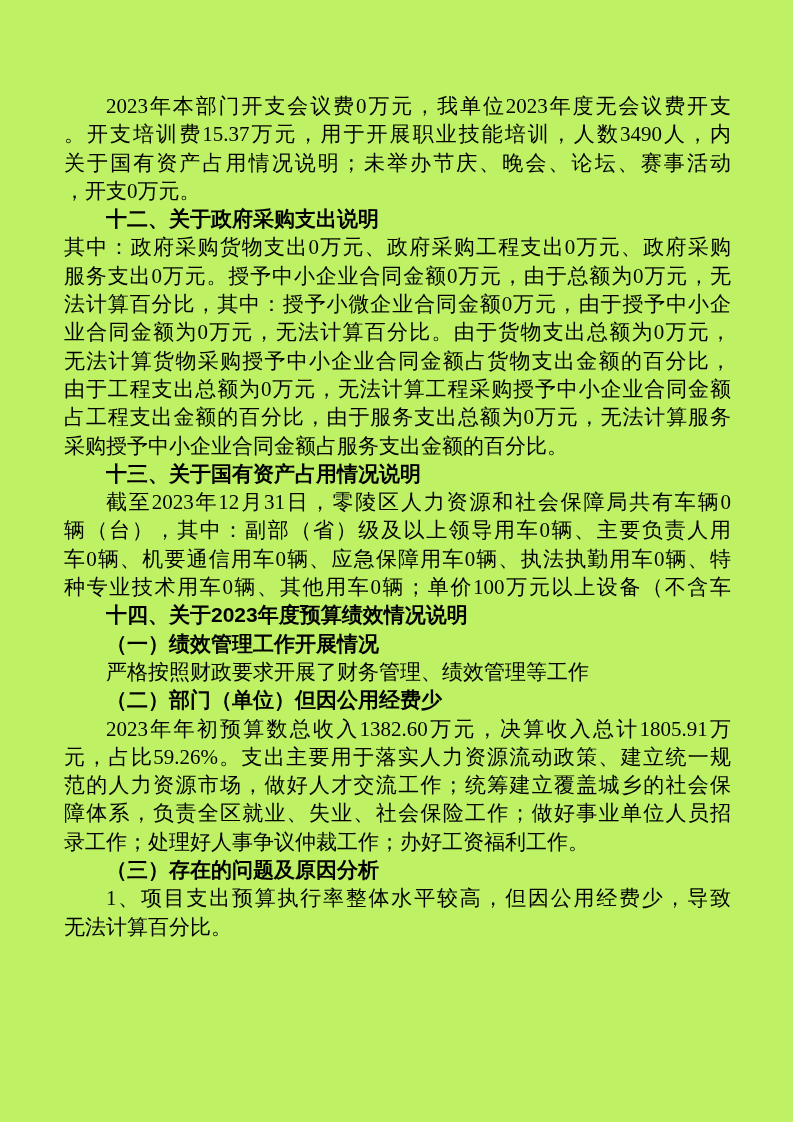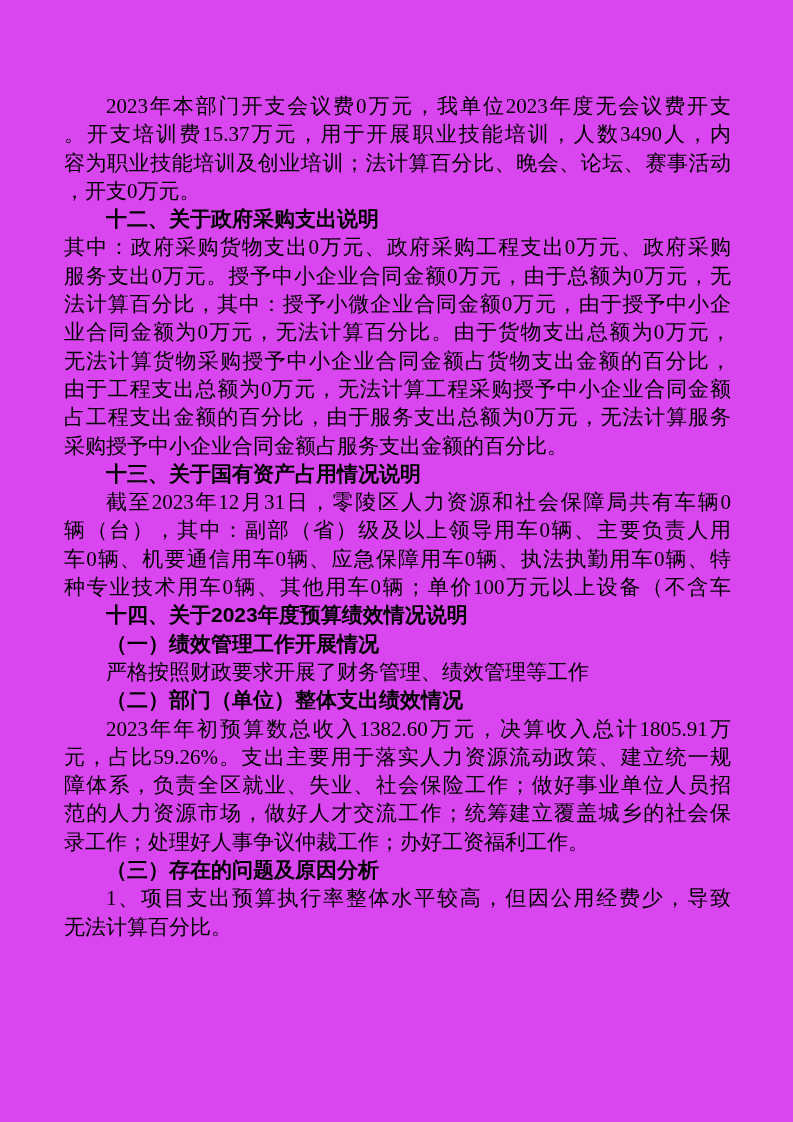--- a/index.html
+++ b/index.html
@@ -1,21 +1,21 @@
 <!DOCTYPE html>
 <html lang="zh"><head>
 <meta charset="utf-8">
 <style>
   * { margin: 0; padding: 0; box-sizing: border-box; }
   html, body { background: #ffffff; }
   .page {
     position: relative;
     width: 793px;
     height: 1122px;
-    background: #d946ef;
+    background: #bef264;
     color: #000000;
     overflow: hidden;
   }
   .content {
     position: absolute;
     top: 0; left: 0;
     width: 793px;
     height: 1122px;
     padding: 92px 62px 0 64px;
   }
@@ -40,21 +40,21 @@
 </style>
 </head>
 <body>
 
 <div class="page">
   <div class="content">
 
     <div>
       <div class="ln ind fill">2023年本部门开支会议费0万元，我单位2023年度无会议费开支</div>
       <div class="ln fill">。开支培训费15.37万元，用于开展职业技能培训，人数3490人，内</div>
-      <div class="ln fill">容为职业技能培训及创业培训；法计算百分比、晚会、论坛、赛事活动</div>
+      <div class="ln fill">关于国有资产占用情况说明；未举办节庆、晚会、论坛、赛事活动</div>
       <div class="ln">，开支0万元。</div>
     </div>
 
     <div>
       <div class="ln hd ind">十二、关于政府采购支出说明</div>
     </div>
 
     <div>
       <div class="ln fill">其中：政府采购货物支出0万元、政府采购工程支出0万元、政府采购</div>
       <div class="ln fill">服务支出0万元。授予中小企业合同金额0万元，由于总额为0万元，无</div>
@@ -83,28 +83,28 @@
 
     <div>
       <div class="ln hd ind">（一）绩效管理工作开展情况</div>
     </div>
 
     <div>
       <div class="ln ind">严格按照财政要求开展了财务管理、绩效管理等工作</div>
     </div>
 
     <div>
-      <div class="ln hd ind">（二）部门（单位）整体支出绩效情况</div>
+      <div class="ln hd ind">（二）部门（单位）但因公用经费少</div>
     </div>
 
     <div>
       <div class="ln ind fill">2023年年初预算数总收入1382.60万元，决算收入总计1805.91万</div>
       <div class="ln fill">元，占比59.26%。支出主要用于落实人力资源流动政策、建立统一规</div>
+      <div class="ln fill">范的人力资源市场，做好人才交流工作；统筹建立覆盖城乡的社会保</div>
       <div class="ln fill">障体系，负责全区就业、失业、社会保险工作；做好事业单位人员招</div>
-      <div class="ln fill">范的人力资源市场，做好人才交流工作；统筹建立覆盖城乡的社会保</div>
       <div class="ln">录工作；处理好人事争议仲裁工作；办好工资福利工作。</div>
     </div>
 
     <div>
       <div class="ln hd ind">（三）存在的问题及原因分析</div>
     </div>
 
     <div>
       <div class="ln ind fill">1、项目支出预算执行率整体水平较高，但因公用经费少，导致</div>
       <div class="ln">无法计算百分比。</div>

